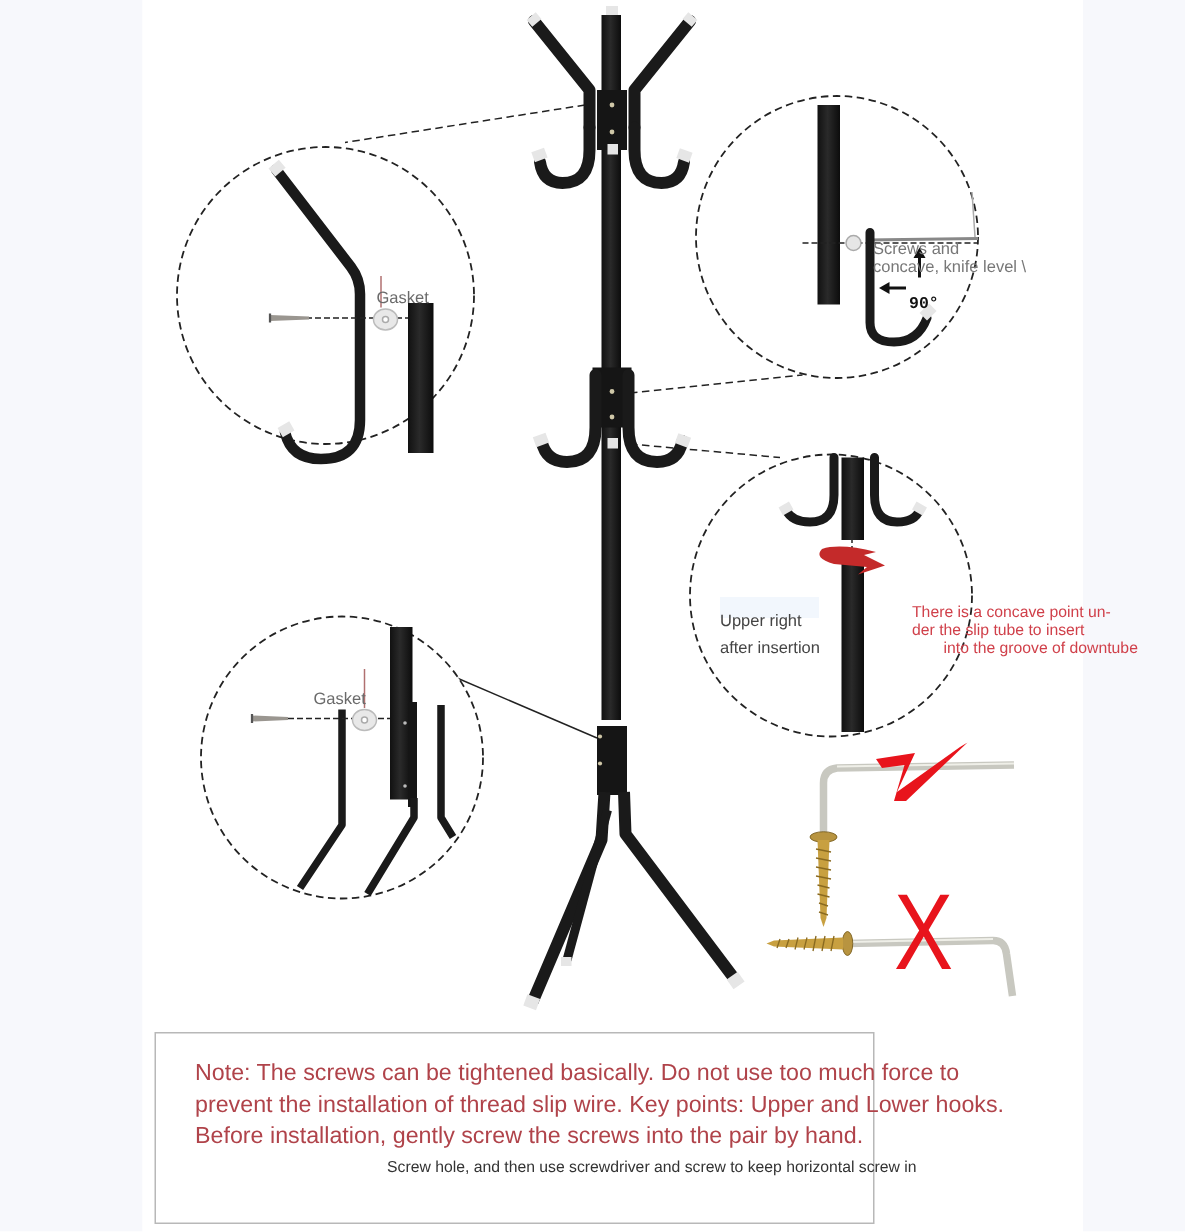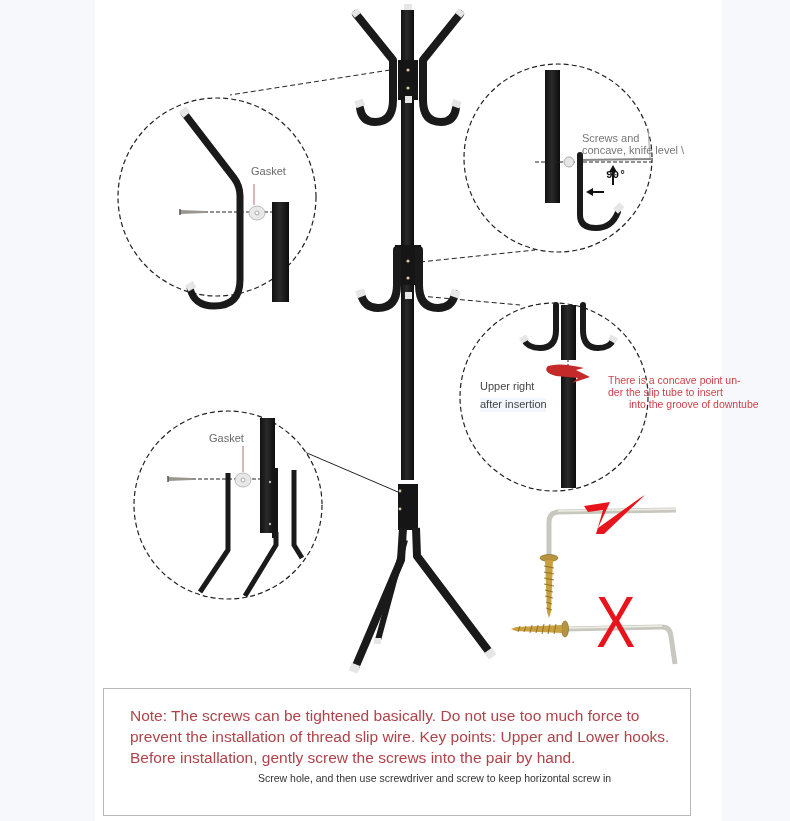--- a/index.html
+++ b/index.html
@@ -5,26 +5,26 @@
   html, body { margin: 0; padding: 0; }
   body {
     width: 790px; height: 821px; position: relative; overflow: hidden;
     background: #ffffff;
     font-family: "Liberation Sans", sans-serif;
   }
   .side-left { position: absolute; left: 0; top: 0; width: 95px; height: 821px; background: #f7f8fc; }
   .side-right { position: absolute; left: 722px; top: 0; width: 68px; height: 821px; background: #f7f8fc; }
   .center-panel { position: absolute; left: 95px; top: 0; width: 627px; height: 821px; background: #ffffff; }
   svg.diagram { position: absolute; left: 0; top: 0; width: 790px; height: 821px; }
-  .label { position: absolute; color: #6a6a6a; font-size: 11px; line-height: 13px; white-space: nowrap; }
+  .label { position: absolute; color: #6a6a6a; font-size: 11px; line-height: 13px; white-space: nowrap; margin-top: 28px; }
   .label.dark { color: #444; }
   .label.red { color: #d0404a; font-size: 10.5px; line-height: 12px; padding-left: 32px; }
   .label.bold { color: #111; font-weight: bold; font-size: 11px; }
   .note-box {
-    position: absolute; left: 103px; top: 688px; width: 588px; height: 128px;
+    position: absolute; left: 103px; top: 688px; width: 480px; height: 128px;
     border: 1px solid #b8b8b8; background: #fff; box-sizing: border-box;
   }
   .note-text {
     position: absolute; left: 26px; top: 16px; width: 560px;
     color: #b0434a; font-size: 15.5px; line-height: 21px;
   }
   .note-sub {
     position: absolute; left: 154px; top: 83px;
     color: #333; font-size: 10.5px; white-space: nowrap; text-align: center;
   }

